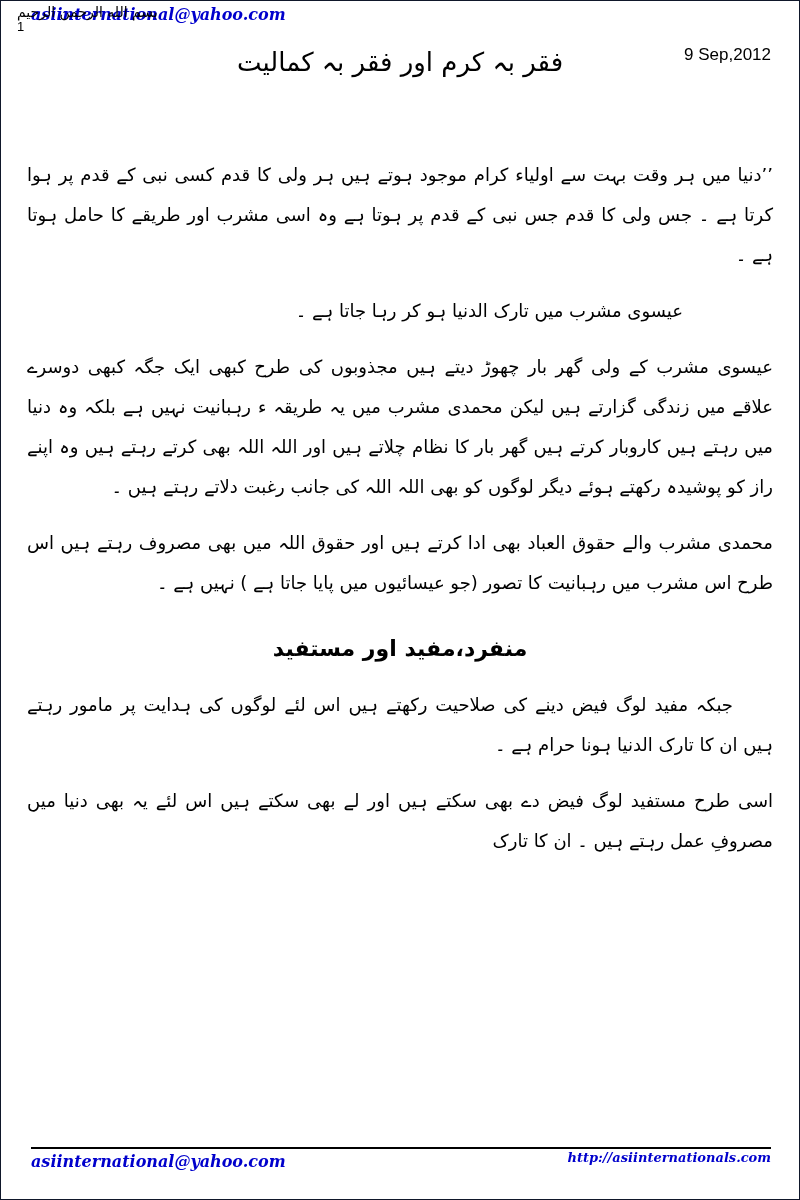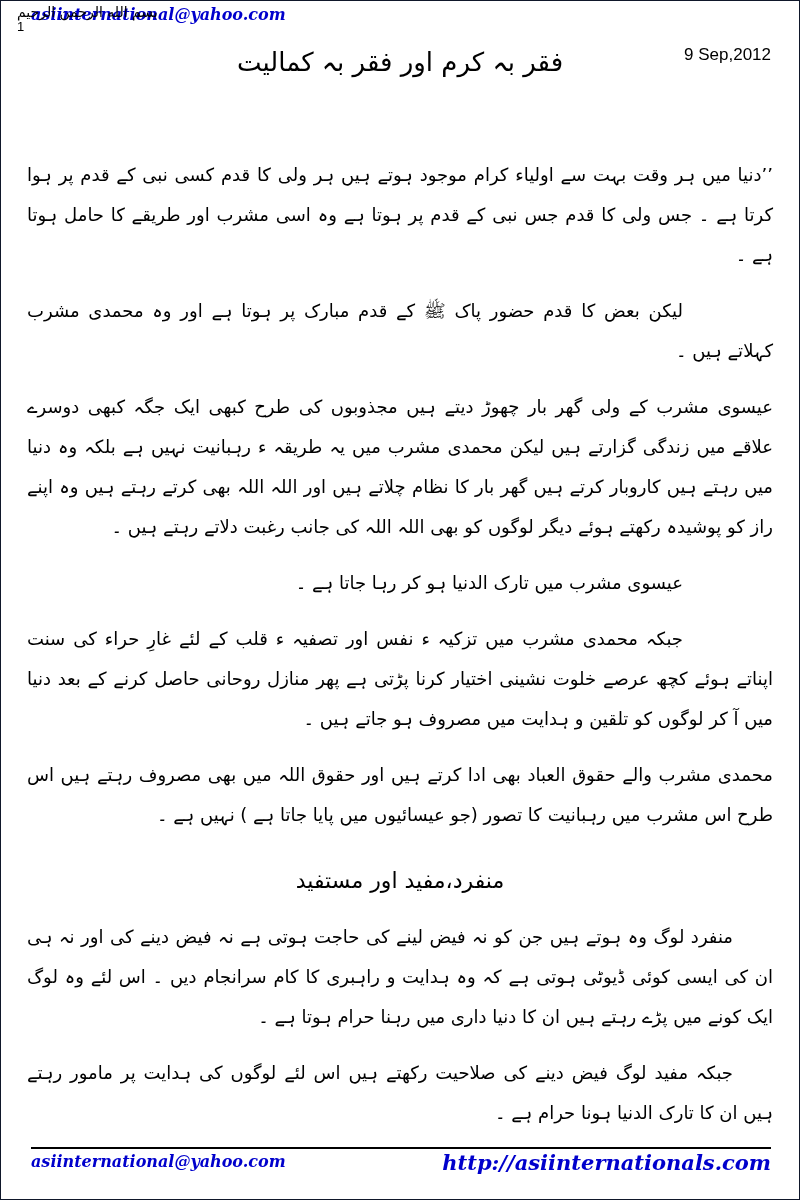--- a/index.html
+++ b/index.html
@@ -58,20 +58,21 @@
     line-height:40px;
   }
   .para{margin:16px;}
   .indent-lg{text-indent:90px;}
   .indent-sm{text-indent:40px;}
   .section-heading{
     text-align:center;
     font-size:22px;
     margin:26px 0 10px 0;
     text-indent:0;
+    font-weight:bold;
   }
   
   .footer{
     position:absolute;left:0;right:0;bottom:0;
     height:52px;
     background:#fff;
   }
   .footer-rule{
     position:absolute;left:30px;right:28px;top:0;
     border-top:2px solid #000;
@@ -80,21 +81,21 @@
   .footer-email{
     position:absolute;left:30px;top:5px;
     font-family:"DejaVu Serif",serif;
     font-style:italic;font-weight:bold;
     font-size:16px;
   }
   .footer-url{
     position:absolute;right:28px;top:3px;
     font-family:"DejaVu Serif",serif;
     font-style:italic;font-weight:bold;
-    font-size:21px;
+    font-size:13px;
   }
   .blue-link{color:#0000CC;text-decoration:none;}
 </style>
 </head>
 <body>
 
 <div class="page">
 
   <div class="top-email blue-link" style="color: rgb(0, 0, 204);">asiinternational@yahoo.com</div>
 
@@ -102,29 +103,26 @@
     <div class="basmala">بسم الله الرحمن الرحيم</div>
     <div class="page-number">1</div>
   </div>
 
   <div class="date">9 Sep,2012</div>
 
   <div class="doc-title">فقر بہ کرم اور فقر بہ کمالیت</div>
 
   <div class="body-text">
     <p class="para">’’دنیا میں ہر وقت بہت سے اولیاء کرام موجود ہوتے ہیں ہر ولی کا قدم کسی نبی کے قدم پر ہوا کرتا ہے ۔ جس ولی کا قدم جس نبی کے قدم پر ہوتا ہے وہ اسی مشرب اور طریقے کا حامل ہوتا ہے ۔</p>
-    <p class="para indent-lg">لیکن بعض کا قدم حضور پاک ﷺ کے قدم مبارک پر ہوتا ہے اور وہ محمدی مشرب کہلاتے ہیں ۔</p>
+    <p class="para indent-lg">عیسوی مشرب میں تارک الدنیا ہو کر رہا جاتا ہے ۔</p>
     <p class="para">عیسوی مشرب کے ولی گھر بار چھوڑ دیتے ہیں مجذوبوں کی طرح کبھی ایک جگہ کبھی دوسرے علاقے میں زندگی گزارتے ہیں لیکن محمدی مشرب میں یہ طریقہ ء رہبانیت نہیں ہے بلکہ وہ دنیا میں رہتے ہیں کاروبار کرتے ہیں گھر بار کا نظام چلاتے ہیں اور اللہ اللہ بھی کرتے رہتے ہیں وہ اپنے راز کو پوشیدہ رکھتے ہوئے دیگر لوگوں کو بھی اللہ اللہ کی جانب رغبت دلاتے رہتے ہیں ۔</p>
-    <p class="para indent-lg">عیسوی مشرب میں تارک الدنیا ہو کر رہا جاتا ہے ۔</p>
-    <p class="para indent-lg">جبکہ محمدی مشرب میں تزکیہ ء نفس اور تصفیہ ء قلب کے لئے غارِ حراء کی سنت اپناتے ہوئے کچھ عرصے خلوت نشینی اختیار کرنا پڑتی ہے پھر منازل روحانی حاصل کرنے کے بعد دنیا میں آ کر لوگوں کو تلقین و ہدایت میں مصروف ہو جاتے ہیں ۔</p>
     <p class="para">محمدی مشرب والے حقوق العباد بھی ادا کرتے ہیں اور حقوق اللہ میں بھی مصروف رہتے ہیں اس طرح اس مشرب میں رہبانیت کا تصور (جو عیسائیوں میں پایا جاتا ہے ) نہیں ہے ۔</p>
 
     <p class="para section-heading">منفرد،مفید اور مستفید</p>
 
-    <p class="para indent-sm">منفرد لوگ وہ ہوتے ہیں جن کو نہ فیض لینے کی حاجت ہوتی ہے نہ فیض دینے کی اور نہ ہی ان کی ایسی کوئی ڈیوٹی ہوتی ہے کہ وہ ہدایت و راہبری کا کام سرانجام دیں ۔ اس لئے وہ لوگ ایک کونے میں پڑے رہتے ہیں ان کا دنیا داری میں رہنا حرام ہوتا ہے ۔</p>
     <p class="para indent-sm">جبکہ مفید لوگ فیض دینے کی صلاحیت رکھتے ہیں اس لئے لوگوں کی ہدایت پر مامور رہتے ہیں ان کا تارک الدنیا ہونا حرام ہے ۔</p>
     <p class="para">اسی طرح مستفید لوگ فیض دے بھی سکتے ہیں اور لے بھی سکتے ہیں اس لئے یہ بھی دنیا میں مصروفِ عمل رہتے ہیں ۔ ان کا تارک</p>
   </div>
 
   <div class="footer">
     <div class="footer-rule"></div>
     <div class="footer-email blue-link" style="color: rgb(0, 0, 204);">asiinternational@yahoo.com</div>
     <div class="footer-url blue-link" style="color: rgb(0, 0, 204);">http://asiinternationals.com</div>
   </div>
 

